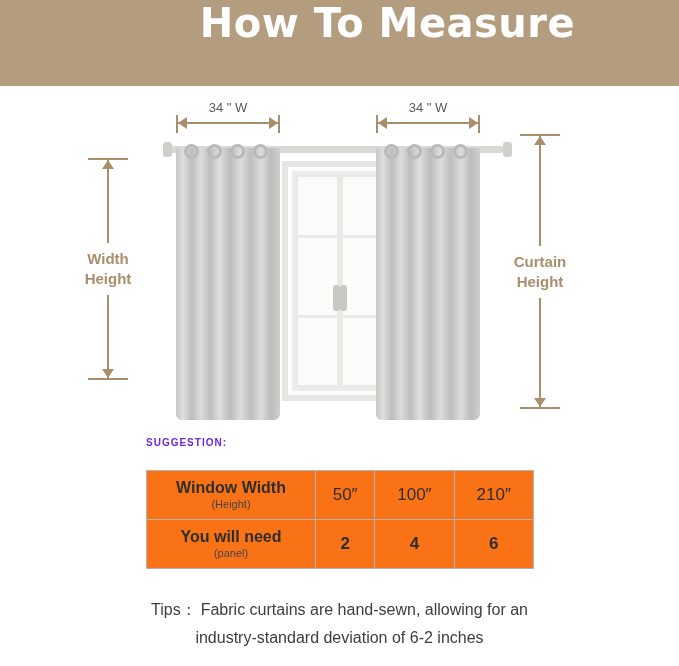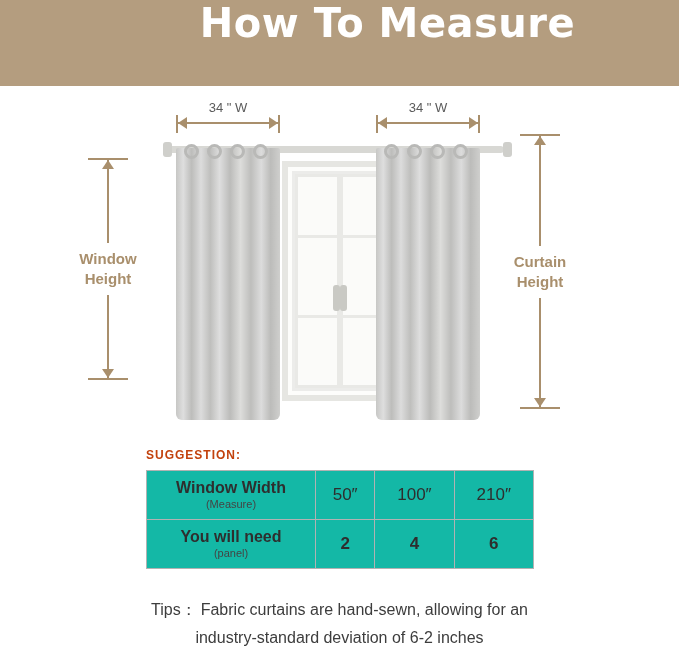--- a/index.html
+++ b/index.html
@@ -201,33 +201,33 @@
     width: 15px; height: 15px;
     border: 3px solid #b9b9b7;
     border-radius: 50%;
     background: transparent;
     box-sizing: border-box;
   }
 
   
   .suggestion-label {
     position: absolute;
-    left: 146px; top: 448px;
-    font-size: 12px;
+    left: 146px; top: 437px;
+    font-size: 10px;
     font-weight: bold;
     letter-spacing: 1px;
-    color: #c2410c;
+    color: #6d28d9;
     font-family: "Liberation Sans", sans-serif;
   }
   table.sugg {
     position: absolute;
     left: 146px; top: 470px;
     width: 388px;
     border-collapse: collapse;
-    background: #14b8a6;
+    background: #f97316;
   }
   table.sugg td {
     border: 1px solid #b2b2b2;
     text-align: center;
     color: #2e2e2e;
     font-family: "Liberation Sans", sans-serif;
   }
   td.rowhead {
     width: 160px;
     padding: 6px 4px;
@@ -290,21 +290,21 @@
     <div class="ar r"></div>
   </div>
 
   <div class="vm" style="left:48px; top:72px; height:222px;">
     <div class="cap t"></div>
     <div class="cap b"></div>
     <div class="line"></div>
     <div class="ar t"></div>
     <div class="ar b"></div>
     <div class="vlabel">
-      <span>Window</span><br>
+      <span>Width</span><br>
       <span>Height</span>
     </div>
   </div>
 
   <div class="vm" style="left:480px; top:48px; height:275px;">
     <div class="cap t"></div>
     <div class="cap b"></div>
     <div class="line"></div>
     <div class="ar t"></div>
     <div class="ar b"></div>
@@ -348,21 +348,21 @@
   </div>
 </div>
 
 <div class="suggestion-label">SUGGESTION:</div>
 
 <table class="sugg">
   <tbody>
       <tr>
     <td class="rowhead">
       <span class="big">Window Width</span>
-      <span class="small">(Measure)</span>
+      <span class="small">(Height)</span>
     </td>
     <td class="val">50″</td>
     <td class="val">100″</td>
     <td class="val">210″</td>
   </tr>
   <tr>
     <td class="rowhead">
       <span class="big">You will need</span>
       <span class="small">(panel)</span>
     </td>

